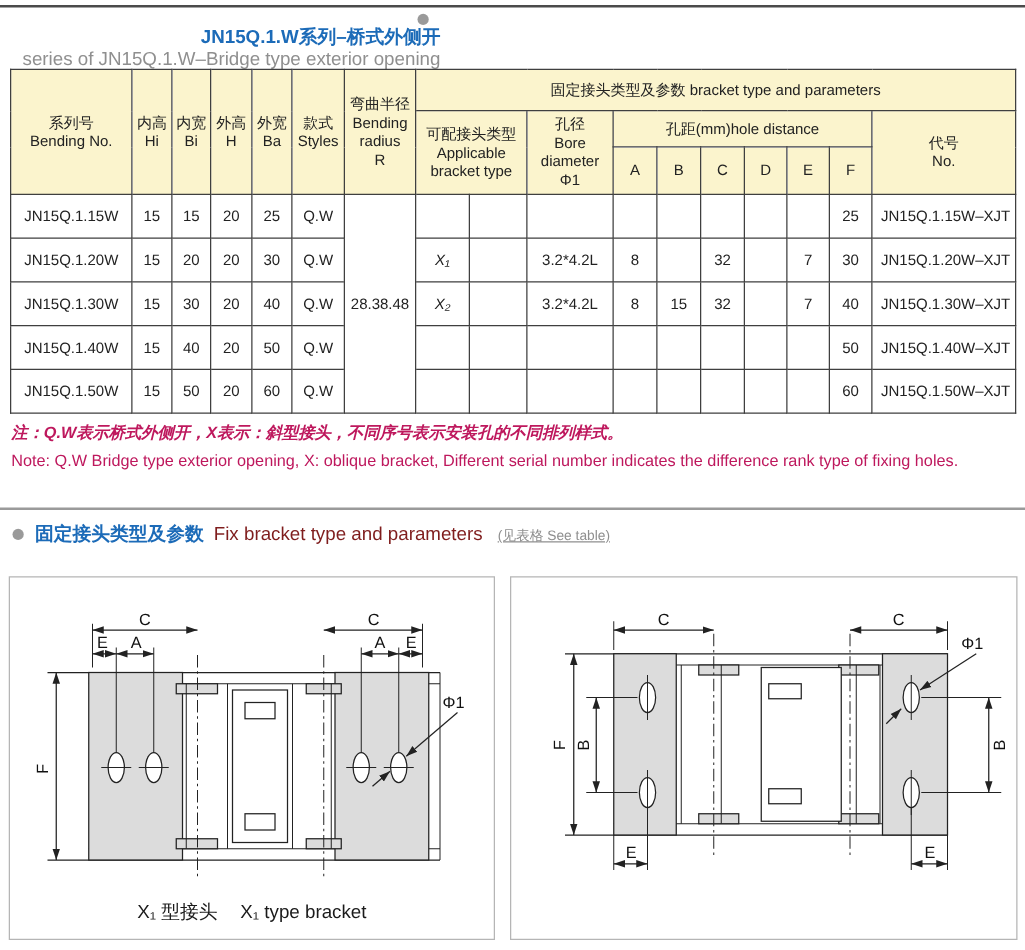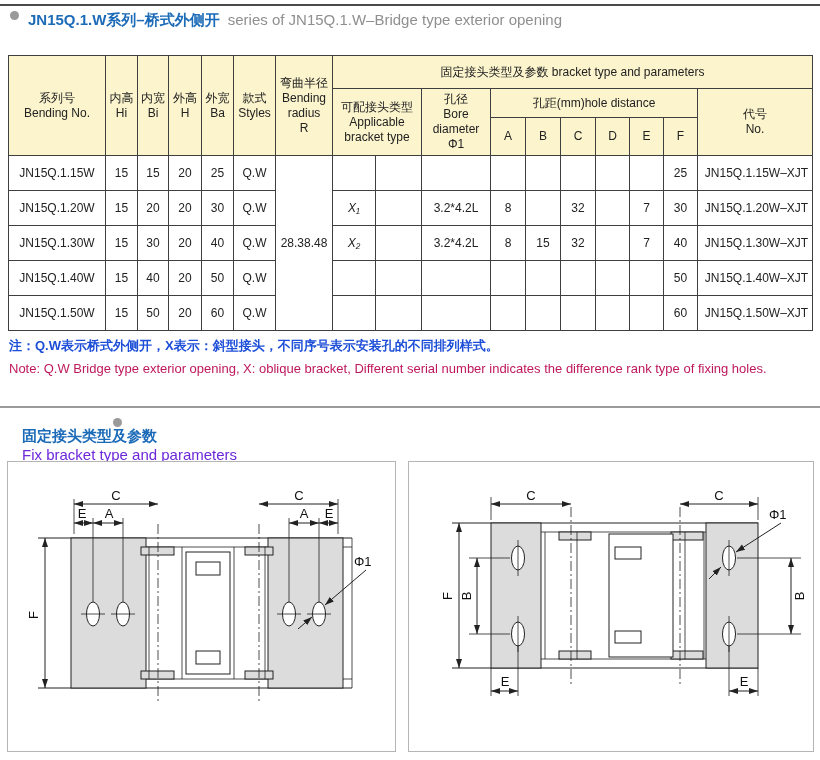--- a/index.html
+++ b/index.html
@@ -2,48 +2,48 @@
 <html><head>
 <meta charset="utf-8">
 <style>
   html,body{margin:0;padding:0;}
   body{
     width:820px;height:760px;position:relative;background:#ffffff;
     font-family:"Liberation Sans","DejaVu Sans",sans-serif;color:#222;
     overflow:hidden;
   }
   .topline{position:absolute;left:0;top:4px;width:820px;height:2px;background:#4a4a4a;}
-  .title-row{position:absolute;left:10px;top:11px;display:flex;align-items:flex-start;}
+  .title-row{position:absolute;left:10px;top:11px;display:flex;align-items:flex-end;flex-direction:column;}
   .bullet{width:9px;height:9px;border-radius:50%;background:#9a9a9a;margin-right:9px;flex:none;}
   .title-zh{color:#1c6bb8;font-weight:bold;font-size:15px;white-space:nowrap;}
   .title-en{color:#8f8f8f;font-size:15px;margin-left:8px;white-space:nowrap;}
 
   table.spec{position:absolute;left:8px;top:55px;border-collapse:collapse;table-layout:fixed;}
   .spec th,.spec td{
     border:1px solid #3f3f3f;font-size:12px;font-weight:normal;text-align:center;
     vertical-align:middle;padding:0 1px;line-height:1.25;overflow:hidden;
   }
   .spec th{background:#fbf4cd;}
   .spec td{background:#ffffff;}
   .hr1{height:33px;}
   .hr2{height:29px;margin-top:15px;}
   .hr3{height:38px;}
   .dr{height:35px;}
   .code-cell{text-align:center;padding-left:4px !important;}
   .sub{font-size:12px;font-style:italic;}
 
   .notes{position:absolute;left:9px;top:337px;font-size:13px;}
-  .note-zh{font-weight:bold;color:#1d4ed8;margin-bottom:6px;}
+  .note-zh{font-weight:bold;color:#be185d;margin-bottom:6px;font-style:italic;}
   .note-en{color:#be185d;}
 
   .divider2{position:absolute;left:0;top:406px;width:820px;height:2px;background:#9a9a9a;}
-  .section2{position:absolute;left:10px;top:418px;display:flex;align-items:baseline;flex-direction:column;}
+  .section2{position:absolute;left:10px;top:418px;display:flex;align-items:baseline;}
   .section2 .bullet{align-self:center;}
   .sec-zh{color:#1c6bb8;font-weight:bold;font-size:15px;white-space:nowrap;}
-  .sec-en{color:#6d28d9;font-size:15px;margin-left:8px;white-space:nowrap;}
+  .sec-en{color:#7f1d1d;font-size:15px;margin-left:8px;white-space:nowrap;}
   .sec-aside{color:#8f8f8f;font-size:11px;margin-left:12px;white-space:nowrap;text-decoration:underline;}
 
   .diag-box{position:absolute;top:461px;height:291px;border:1px solid #b5b5b5;background:#fff;box-sizing:border-box;}
   .box-x1{left:7px;width:389px;}
   .box-x2{left:408px;width:406px;}
   .diag-box svg{position:absolute;left:0;top:0;}
   .caption{position:absolute;left:0;bottom:12px;width:100%;text-align:center;font-size:15px;color:#1a1a1a;}
   .caption span{margin:0 7px;}
 
   .dim{stroke:#222;stroke-width:1;fill:none;}
@@ -318,20 +318,24 @@
     <line class="dim" x1="311" y1="61" x2="330" y2="61" marker-start="url(#x1s)" marker-end="url(#x1e)"></line>
     <text class="dimtxt" x="321" y="56" text-anchor="middle">E</text>
 
     <line class="dim" x1="37" y1="76" x2="37" y2="226" marker-start="url(#x1s)" marker-end="url(#x1e)"></line>
     <text class="dimtxt" text-anchor="middle" transform="translate(30,153) rotate(-90)">F</text>
 
     <text class="dimtxt" x="346" y="104">Φ1</text>
     <line class="dim" x1="358" y1="108" x2="317" y2="143" marker-end="url(#x1e)"></line>
     <line class="dim" x1="290" y1="167" x2="304" y2="155" marker-end="url(#x1e)"></line>
   </svg>
+  <div class="caption">
+    <span>X₁ 型接头</span>
+    <span>X₁ type bracket</span>
+  </div>
 </div>
 
 <div class="diag-box box-x2">
   <svg width="404" height="250" viewBox="0 0 404 250">
     <defs>
       <marker id="x2e" markerWidth="11" markerHeight="8" refX="9" refY="4" orient="auto" markerUnits="userSpaceOnUse">
         <path d="M0,1 L9,4 L0,7 z" class="arr"></path>
       </marker>
       <marker id="x2s" markerWidth="11" markerHeight="8" refX="1" refY="4" orient="auto" markerUnits="userSpaceOnUse">
         <path d="M10,1 L1,4 L10,7 z" class="arr"></path>

